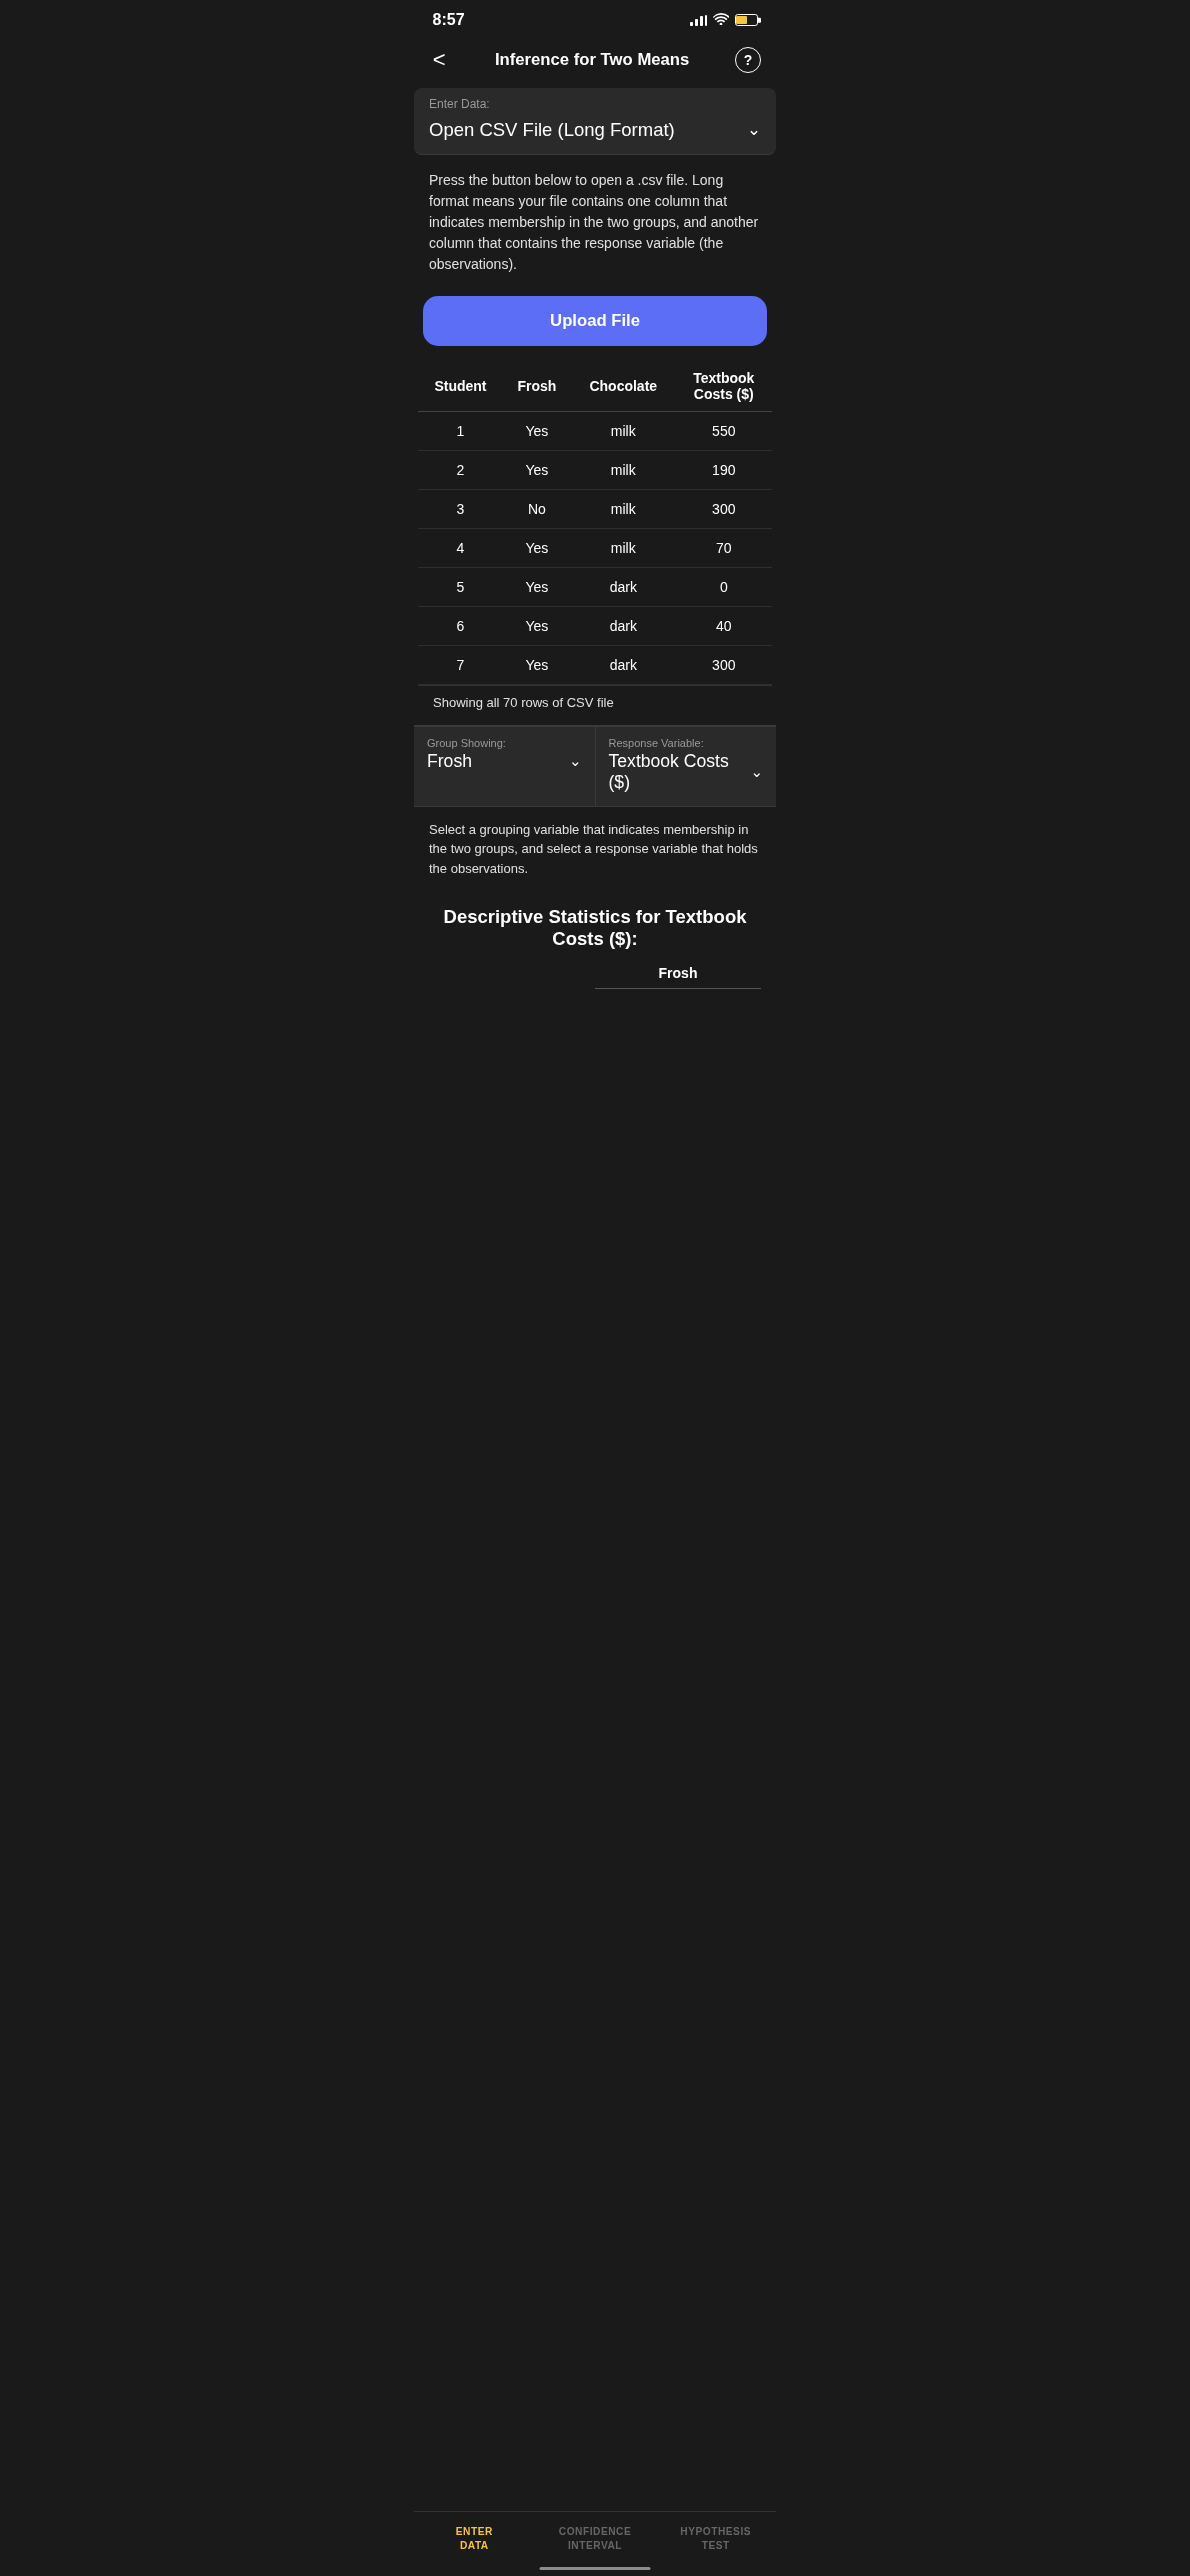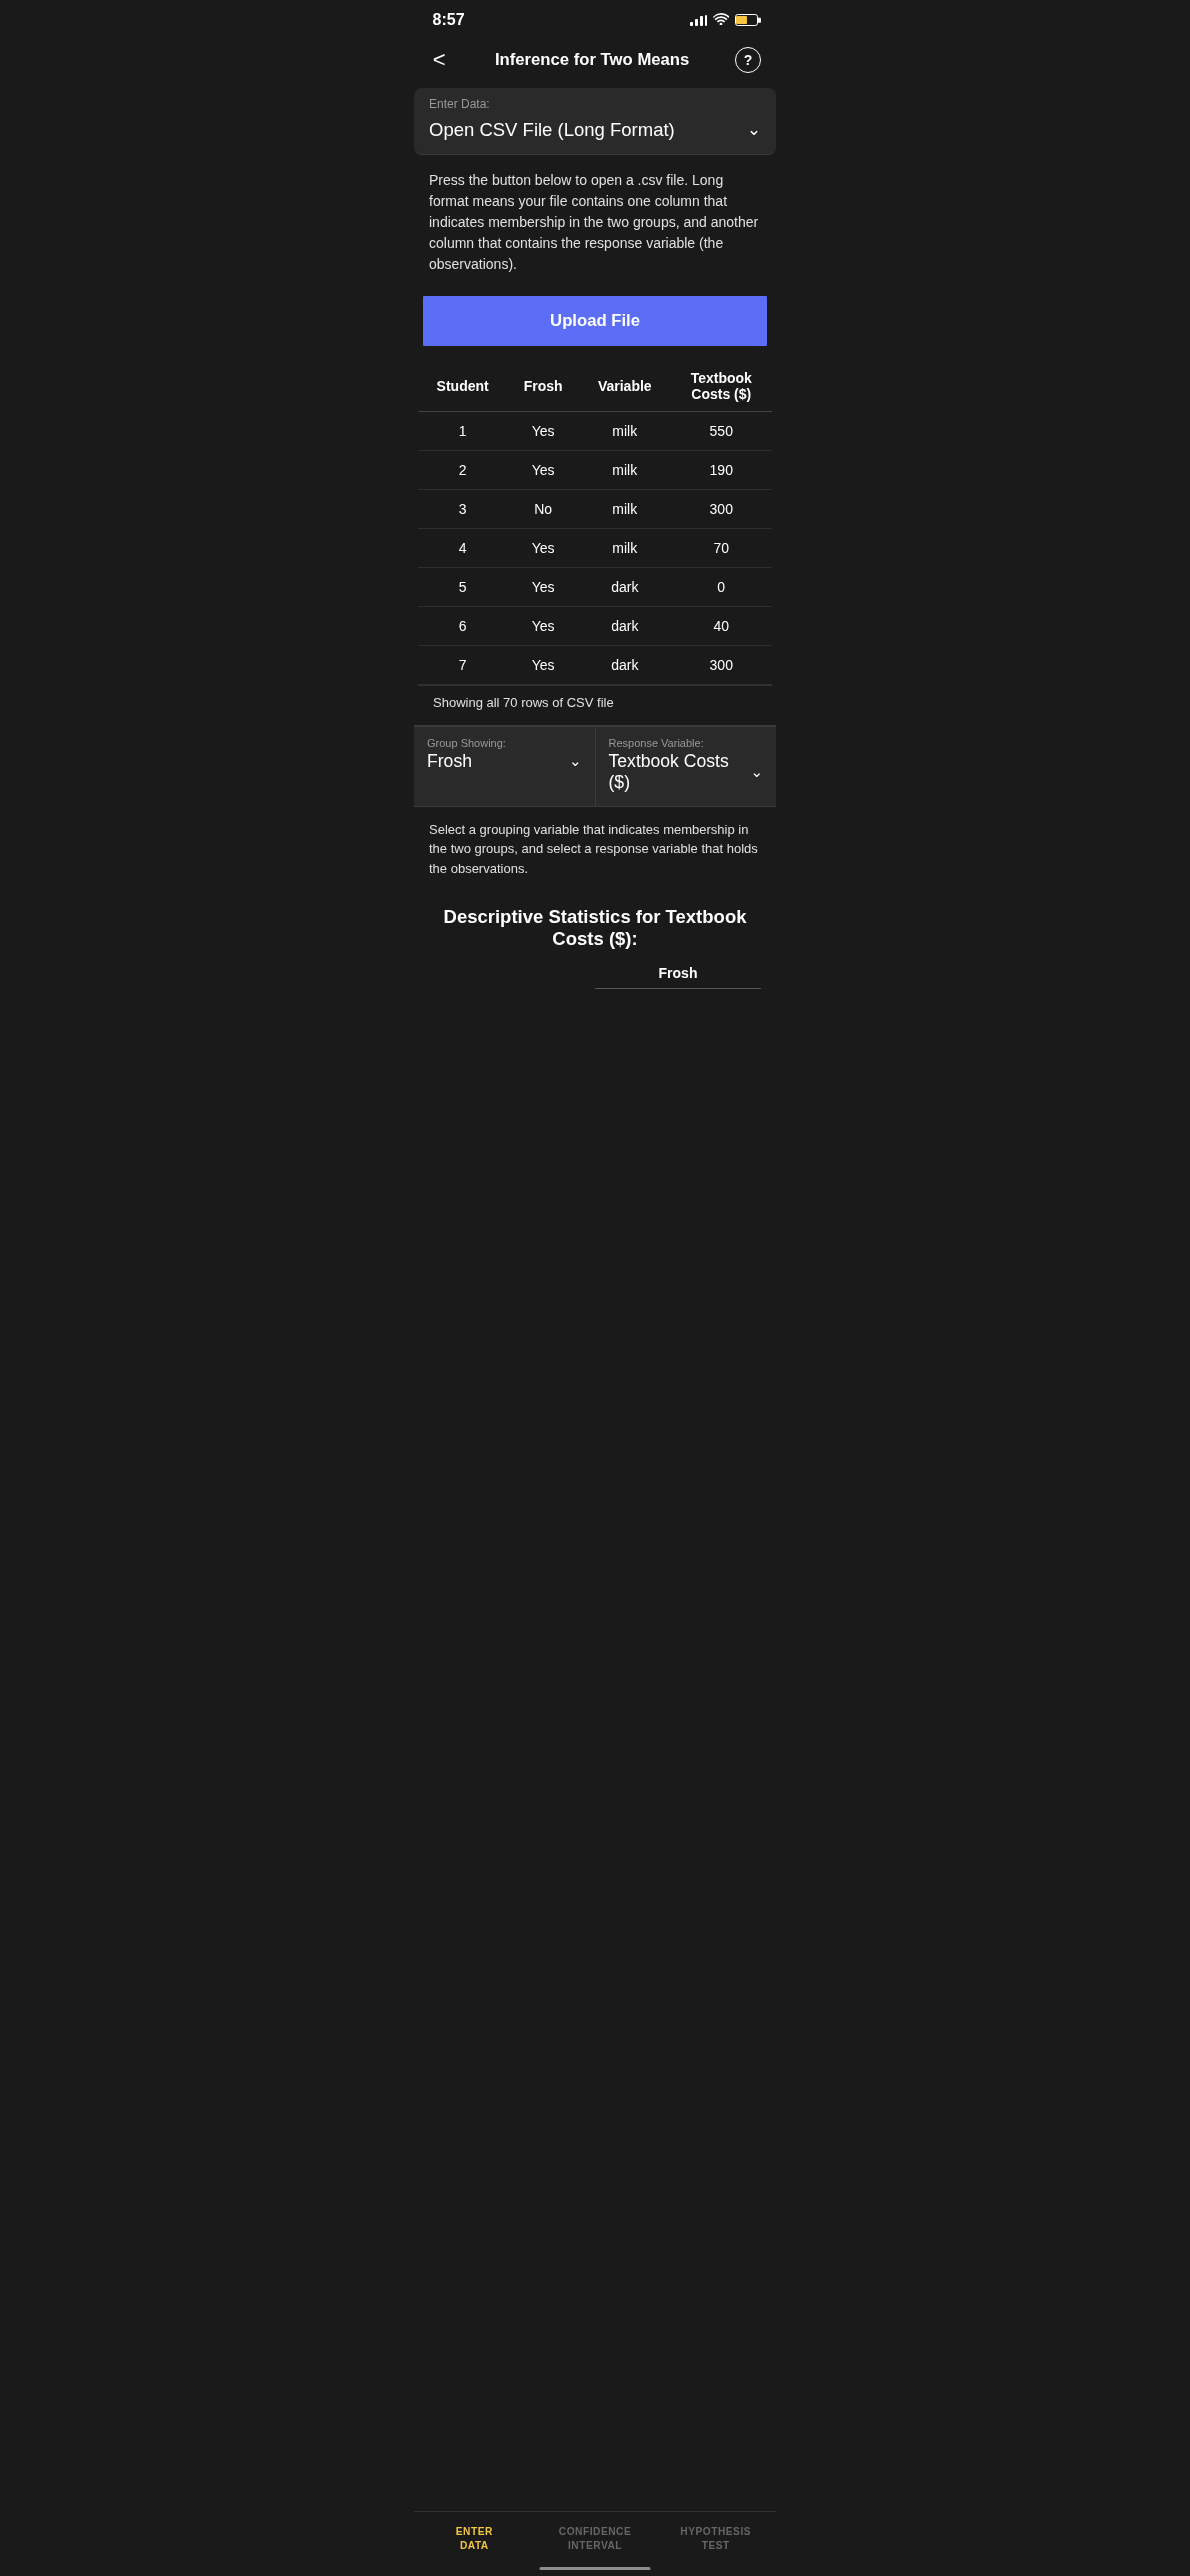--- a/index.html
+++ b/index.html
@@ -167,21 +167,21 @@
       line-height: 1.5;
       padding: 15px 15px;
       background: #1a1a1a;
     }
 
     
     .upload-btn {
       background: #5b6ef5;
       color: #ffffff;
       border: none;
-      border-radius: 1px;
+      border-radius: 15px;
       font-size: 16.7px;
       font-weight: 600;
       padding: 15px;
       width: calc(100% - 18.5px);
       margin: 5.6px 9.3px 15px;
       cursor: pointer;
       display: block;
       text-align: center;
     }
 
@@ -407,21 +407,21 @@
   <p class="description-text">Press the button below to open a .csv file. Long format means your file contains one column that indicates membership in the two groups, and another column that contains the response variable (the observations).</p>
 
   <button class="upload-btn">Upload File</button>
 
   <div class="data-table-wrapper">
     <table>
       <thead>
         <tr>
           <th>Student</th>
           <th>Frosh</th>
-          <th>Variable</th>
+          <th>Chocolate</th>
           <th>Textbook<br>Costs ($)</th>
         </tr>
       </thead>
       <tbody id="table-body">
       <tr>
       <td>1</td>
       <td>Yes</td>
       <td>milk</td>
       <td>550</td>
     </tr>

